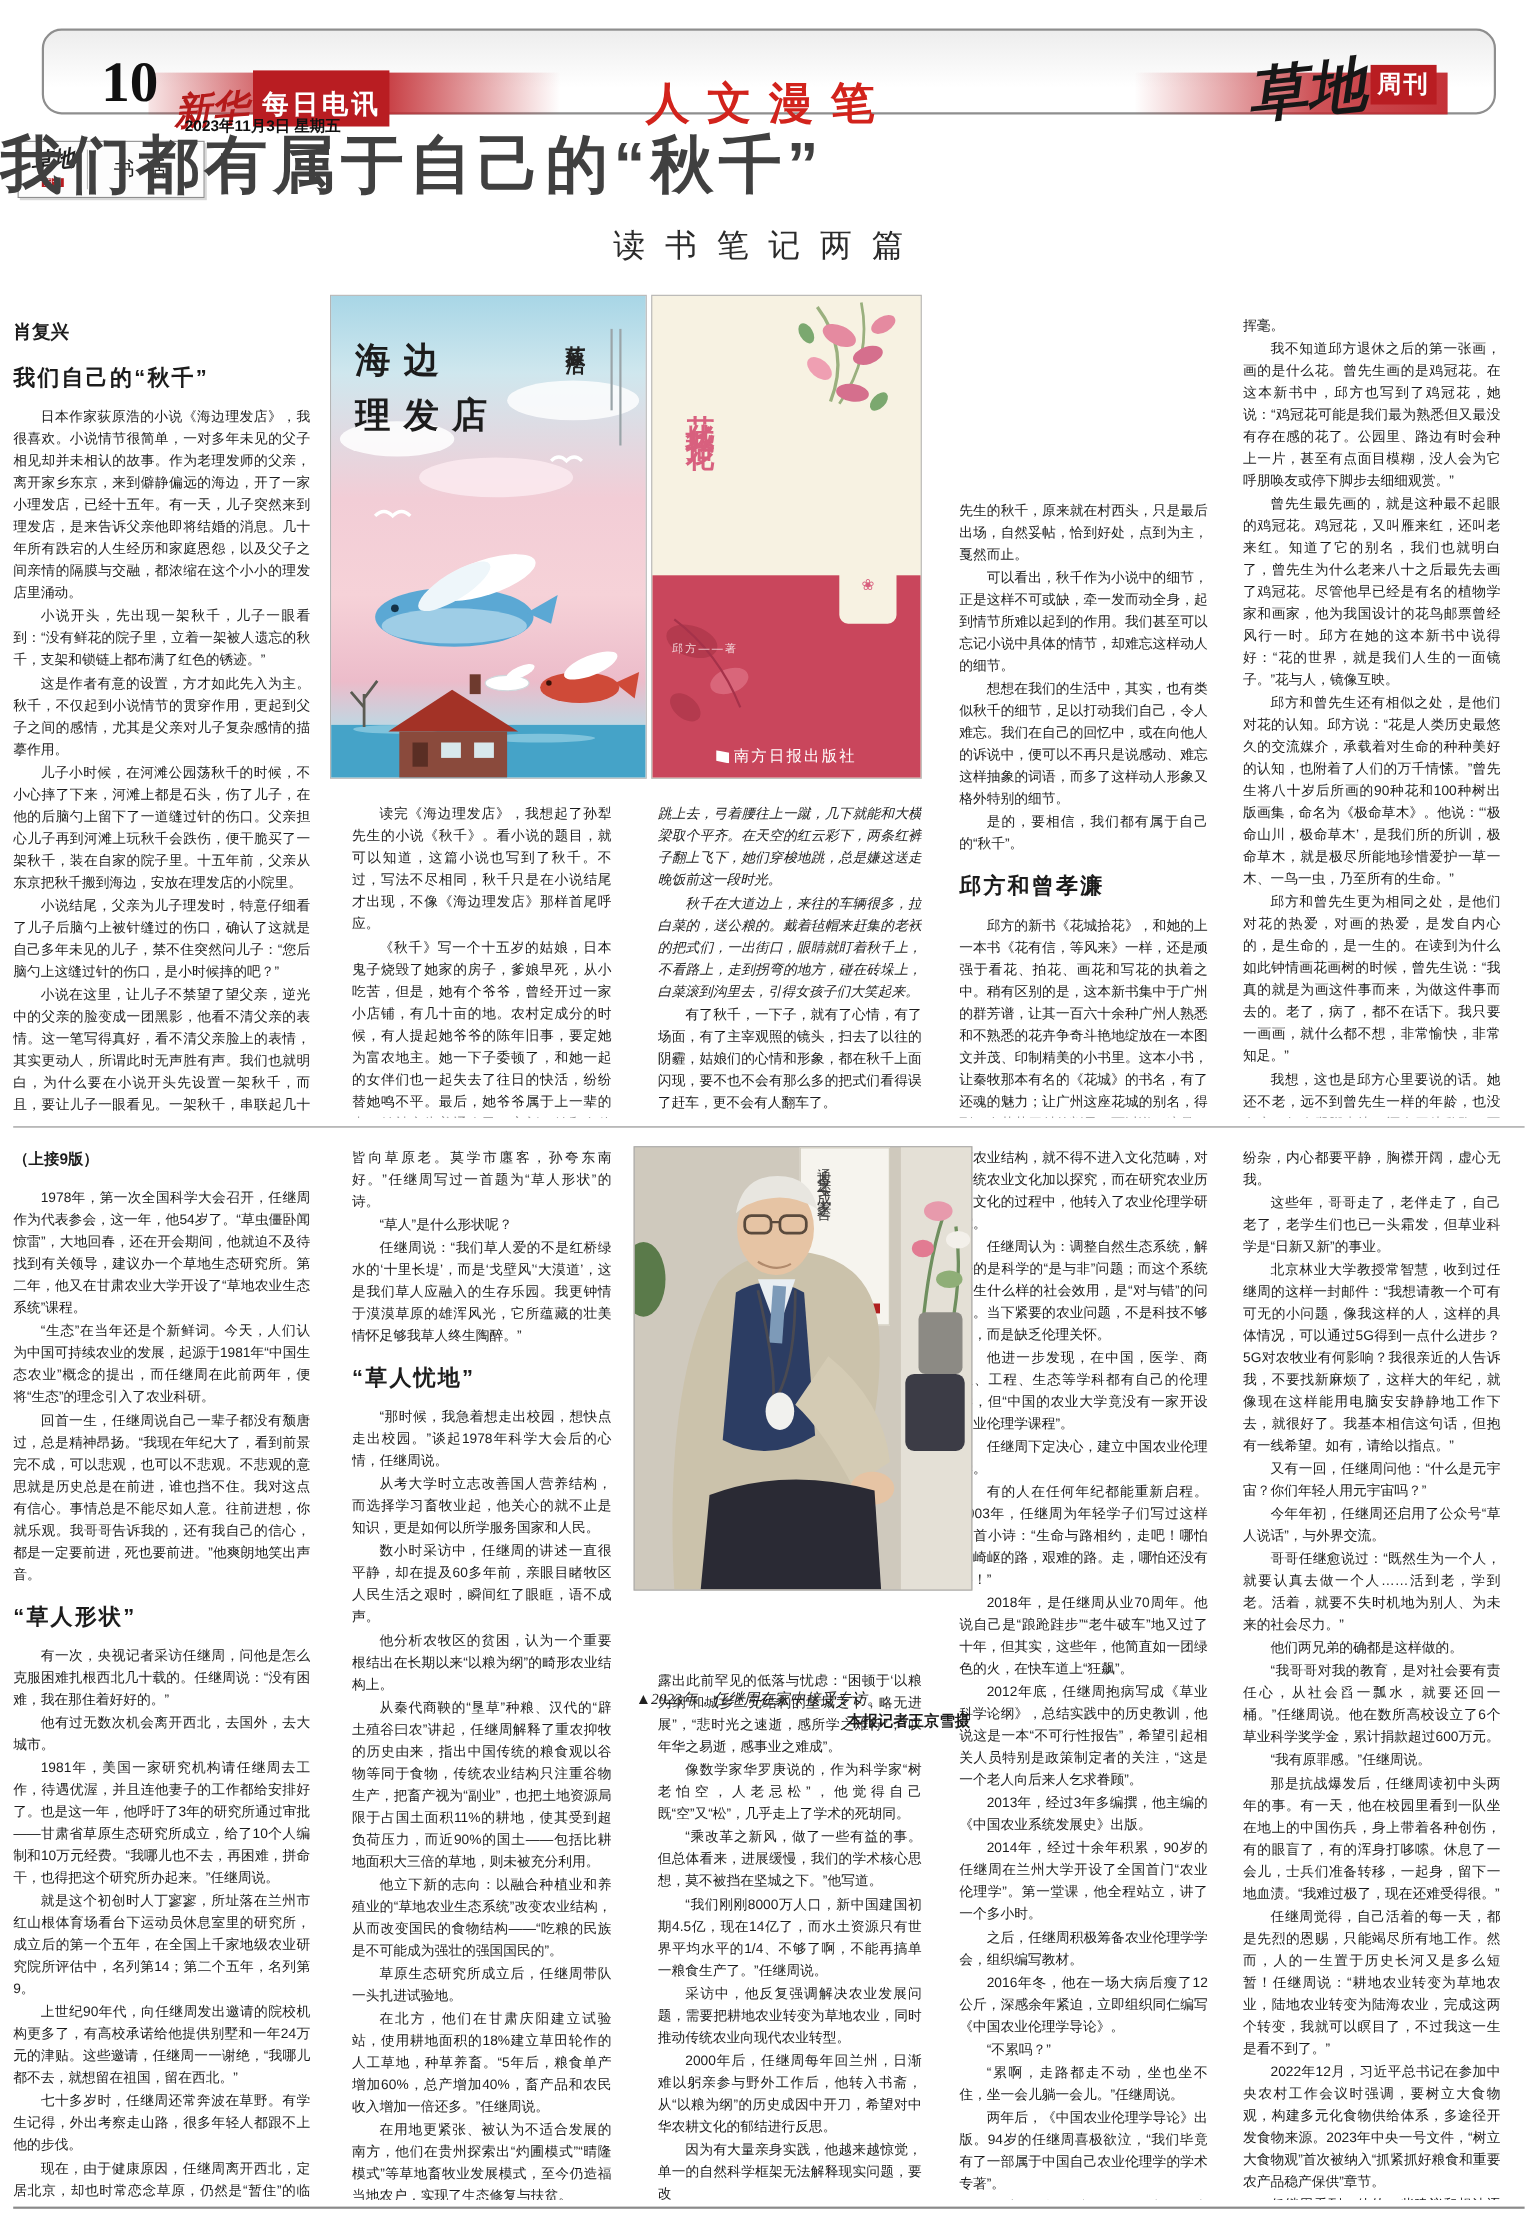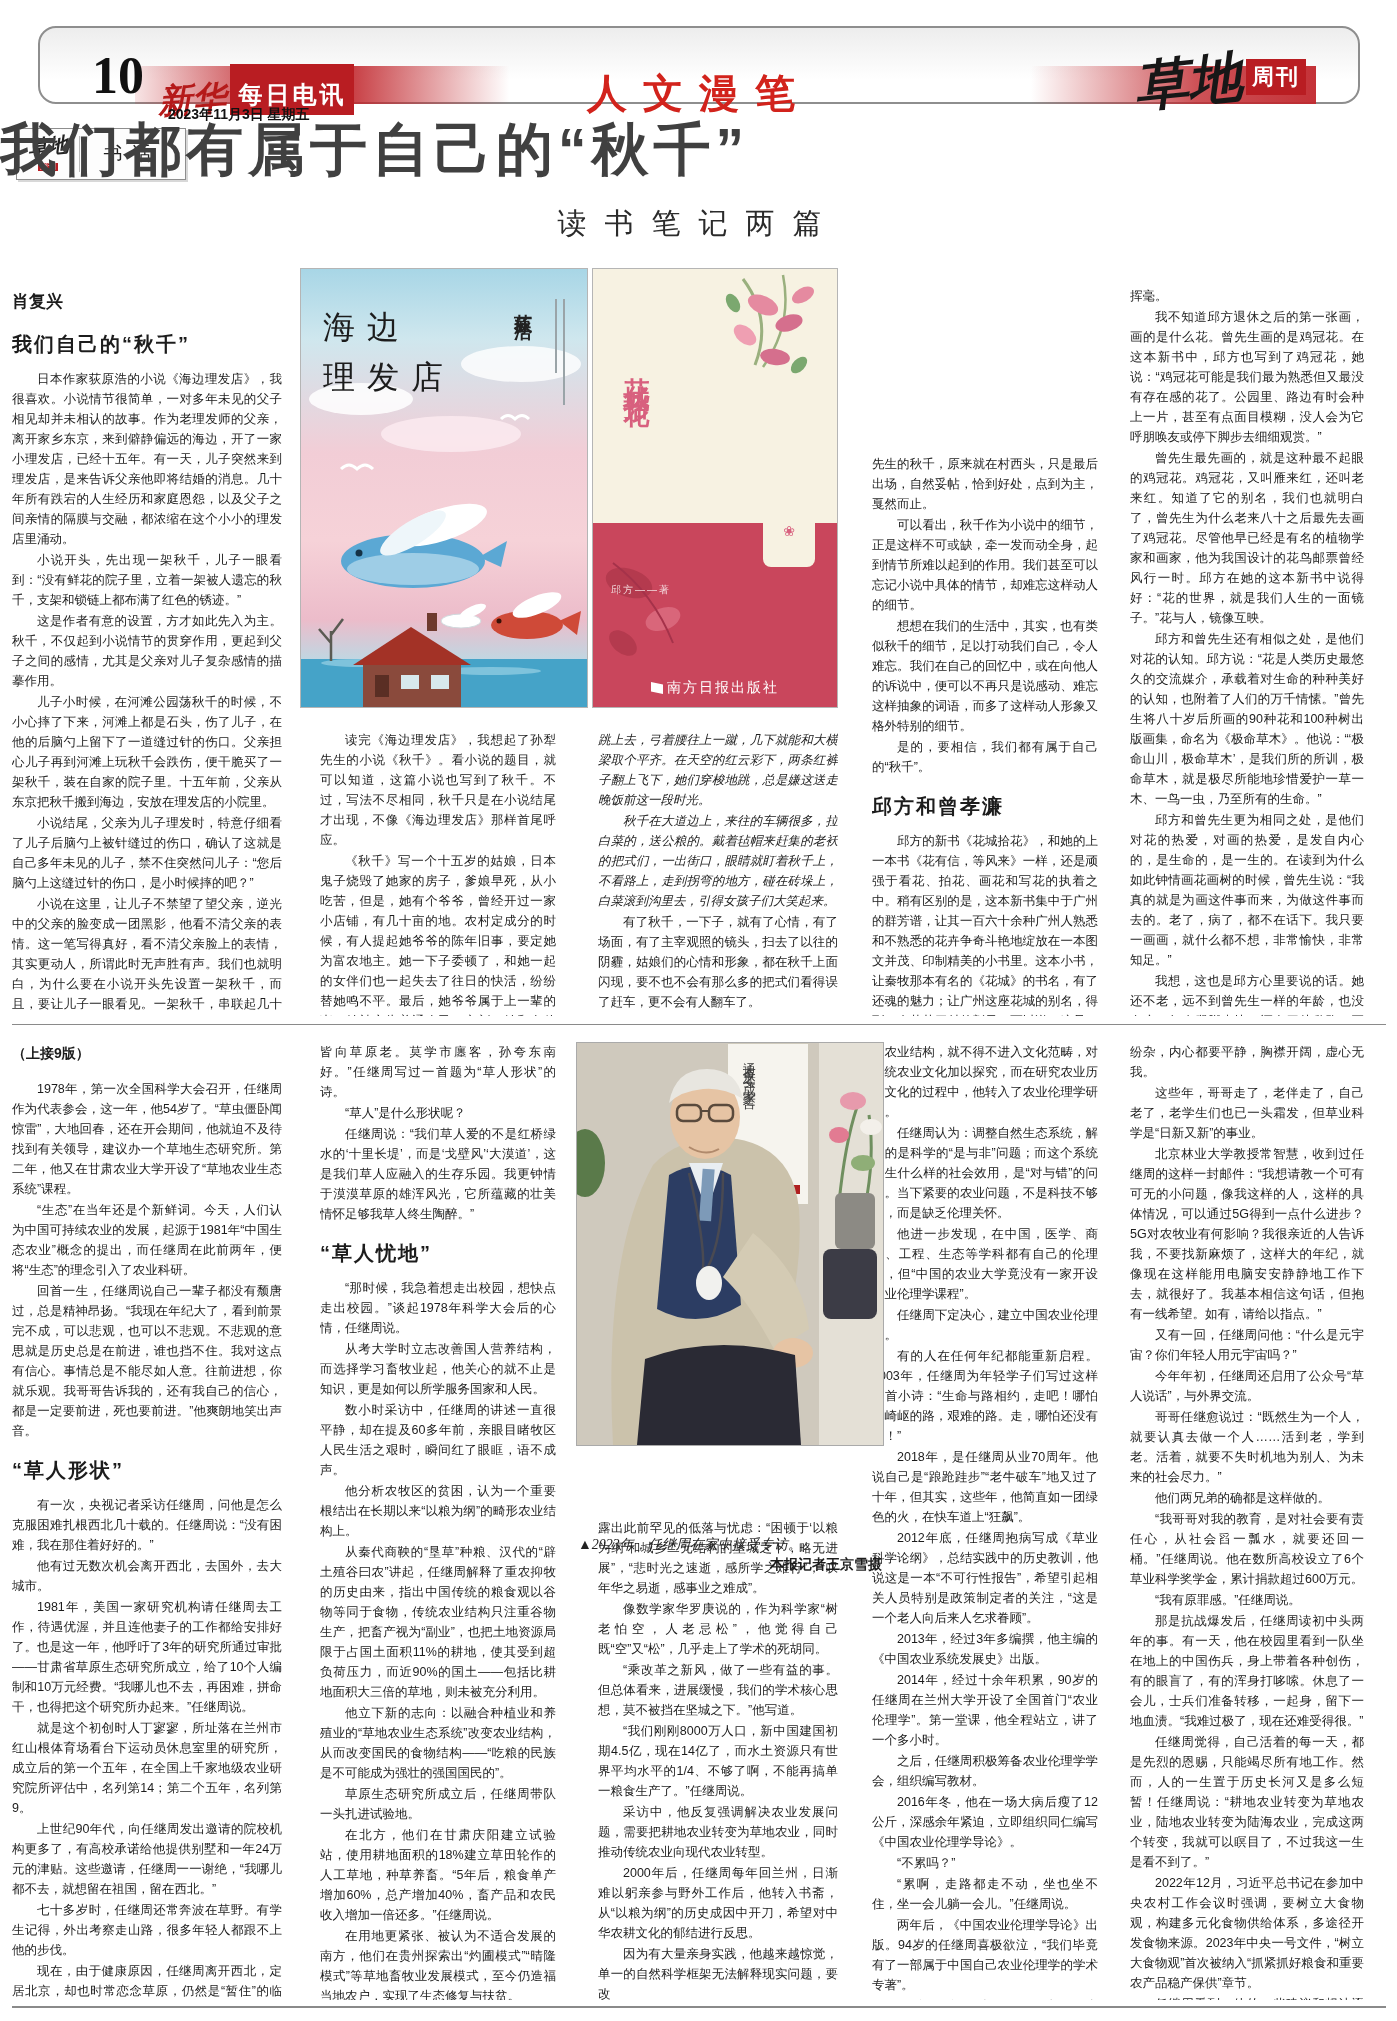--- a/index.html
+++ b/index.html
@@ -67,21 +67,21 @@
   .bc3 .pad{height:476px;}
   .bc4{left:872px;top:1042px;width:226px;height:958px;}
   .bc5{left:1130px;top:1042px;width:234px;height:958px;}
   .rule{position:absolute;background:#8a8a8a;}
   
   .cover1{position:absolute;left:300px;top:268px;width:286px;height:438px;
           border:1px solid #b5b5b5;overflow:hidden;
           background:linear-gradient(180deg,#a8d6e6 0%,#cfe7ee 16%,#f2cdd6 42%,#f6d2d8 62%,#ecbcca 80%,#bcd9e4 90%);}
   .cover1 svg{position:absolute;left:0;top:0;}
   .c1title{position:absolute;left:22px;top:34px;font-family:"Liberation Serif",serif;
-           font-size:32px;font-weight:400;color:#1c1c1c;letter-spacing:12px;line-height:1.55;}
+           font-size:32px;font-weight:700;color:#1c1c1c;letter-spacing:12px;line-height:1.55;}
   .c1author{position:absolute;right:52px;top:30px;writing-mode:vertical-rl;
             font-family:"Liberation Serif",serif;font-size:18px;font-weight:bold;color:#222;letter-spacing:4px;}
   .c1tag1,.c1tag2{position:absolute;width:2px;background:#9aa4a8;}
   .c1tag1{right:30px;top:30px;height:74px;}
   .c1tag2{right:22px;top:30px;height:106px;}
   
   .cover2{position:absolute;left:592px;top:268px;width:244px;height:438px;
           border:1px solid #b5b5b5;overflow:hidden;background:#f7f2e2;}
   .c2top{position:absolute;left:0;top:0;width:100%;height:58%;}
   .c2title{position:absolute;left:26px;top:88px;writing-mode:vertical-rl;

